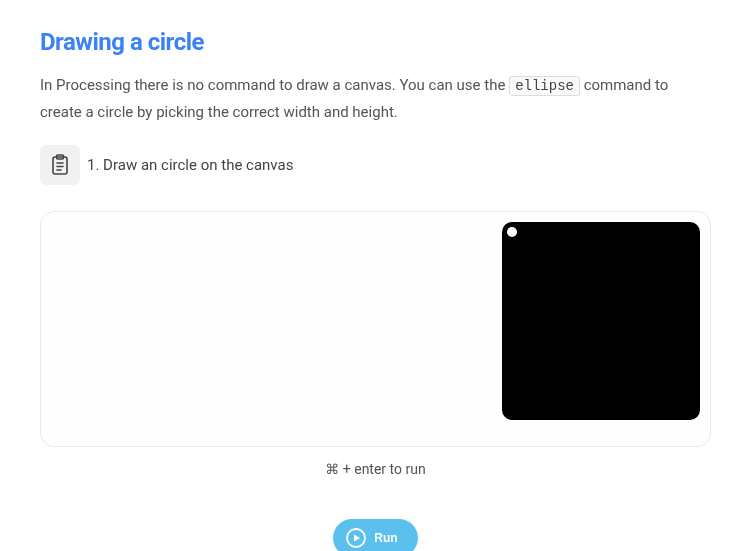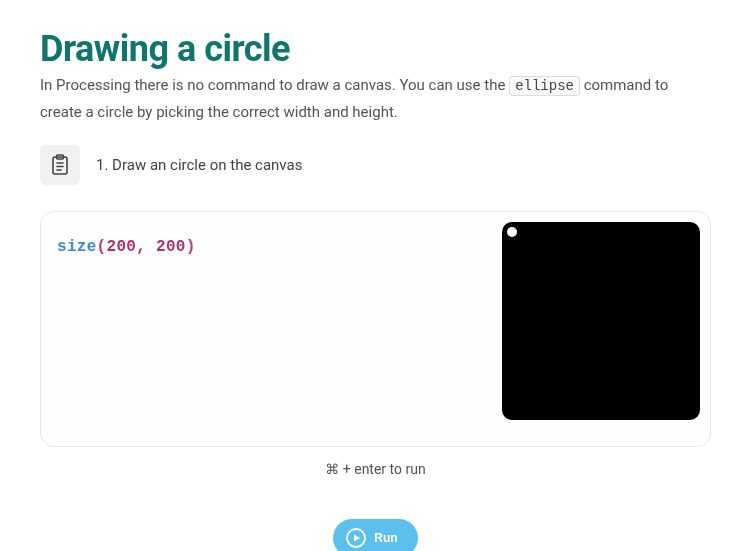--- a/index.html
+++ b/index.html
@@ -7,45 +7,45 @@
     font-family: -apple-system, BlinkMacSystemFont, "Segoe UI", Roboto, sans-serif;
     background: #fff;
     width: 751px;
     height: 551px;
     overflow: hidden;
     border-radius: 24px;
     padding: 28px 40px 20px 40px;
     color: #2a2a2a;
   }
   h1 {
-    font-size: 36px;
+    font-size: 24px;
     font-weight: 700;
-    color: #0f766e;
-    margin-bottom: 2px;
+    color: #3b82f6;
+    margin-bottom: 16px;
     letter-spacing: -0.5px;
   }
   .intro {
     font-size: 15px;
     line-height: 1.75;
     color: #555;
     margin-bottom: 20px;
   }
   .inline-code {
     font-family: "Courier New", Courier, monospace;
     border: 1px solid #ddd;
     padding: 1px 5px;
     border-radius: 3px;
     font-size: 14px;
     color: #444;
     background: #fafafa;
   }
   .task-row {
     display: flex;
     align-items: center;
-    gap: 16px;
+    gap: 7px;
     margin-bottom: 26px;
   }
   .task-icon-box {
     width: 40px;
     height: 40px;
     background: #f1f1f1;
     border-radius: 6px;
     display: flex;
     align-items: center;
     justify-content: center;
@@ -141,21 +141,20 @@
       <line x1="7" y1="9" x2="13" y2="9"></line>
       <line x1="7" y1="12.5" x2="13" y2="12.5"></line>
       <line x1="7" y1="16" x2="11" y2="16"></line>
     </svg>
   </div>
   <div class="task-text">1. Draw an circle on the canvas</div>
 </div>
 
 <div class="workspace">
   <div class="code-area" id="code-area">
-      <div><span class="tok-fn">size</span><span class="tok-paren">(</span><span class="tok-num">200</span><span class="tok-comma">,</span><span class="tok-num"> 200</span><span class="tok-paren">)</span></div>
     </div>
   <div class="canvas-out">
     <div class="canvas-circle"></div>
   </div>
 </div>
 
 <div class="footer">
   <span class="kbd-hint">⌘ + enter to run</span>
   <button class="run-btn">
     <span>

